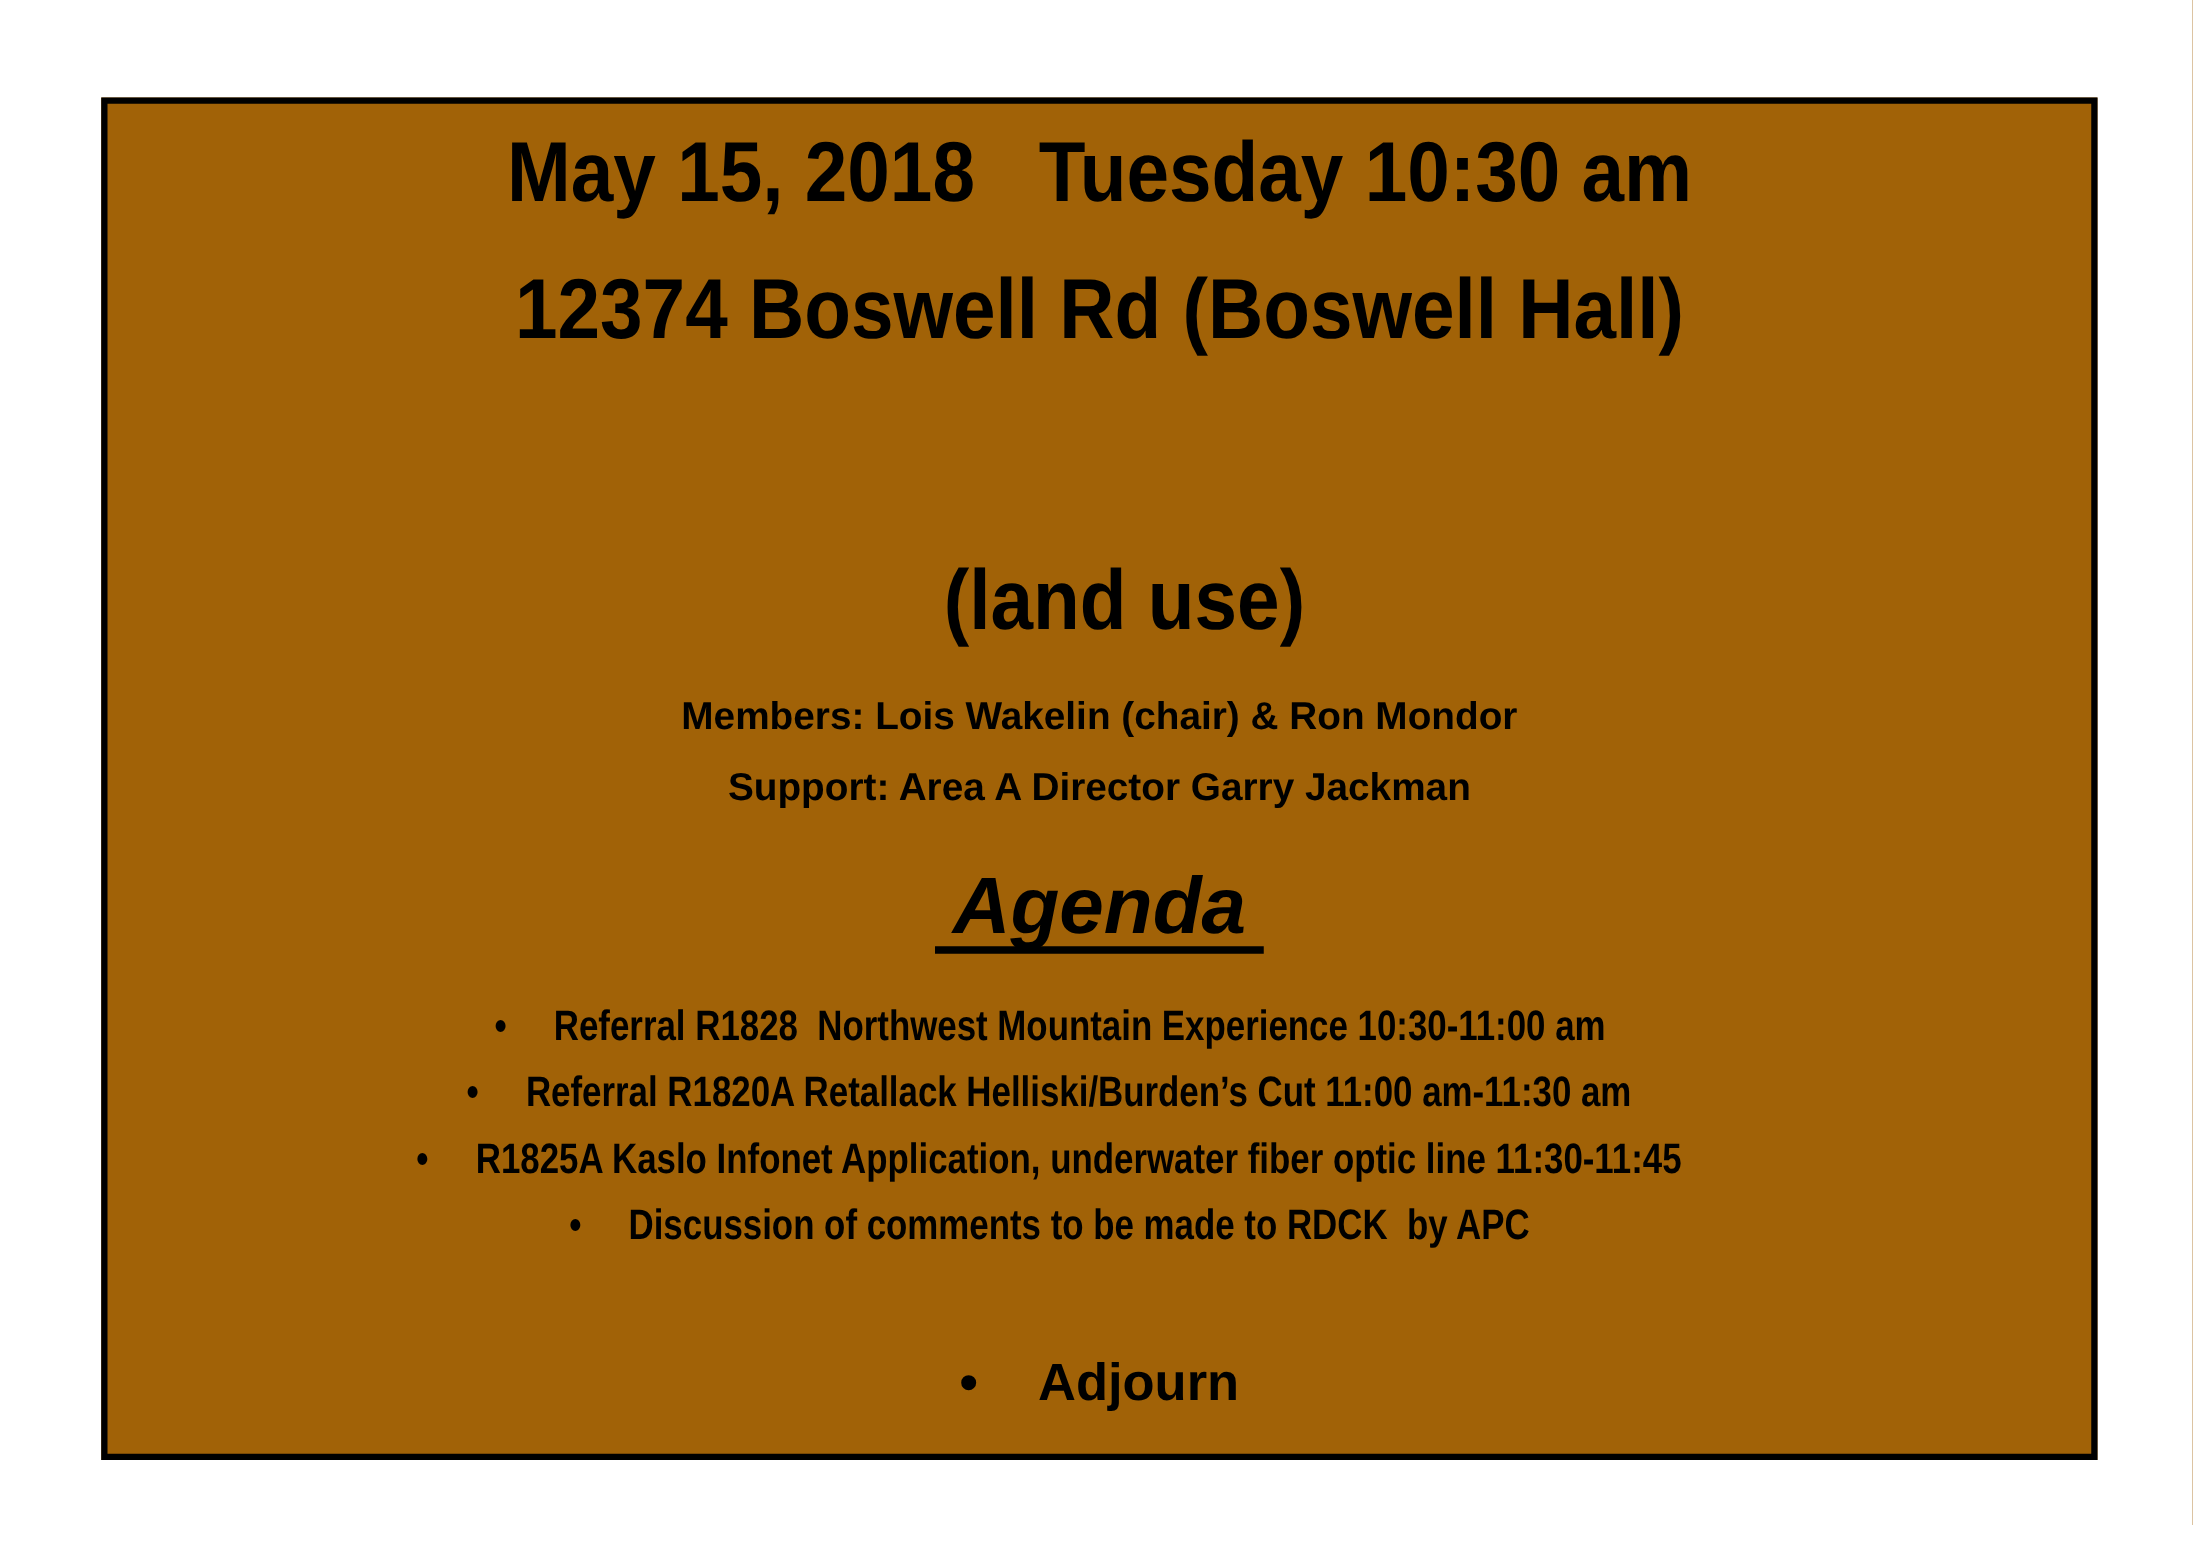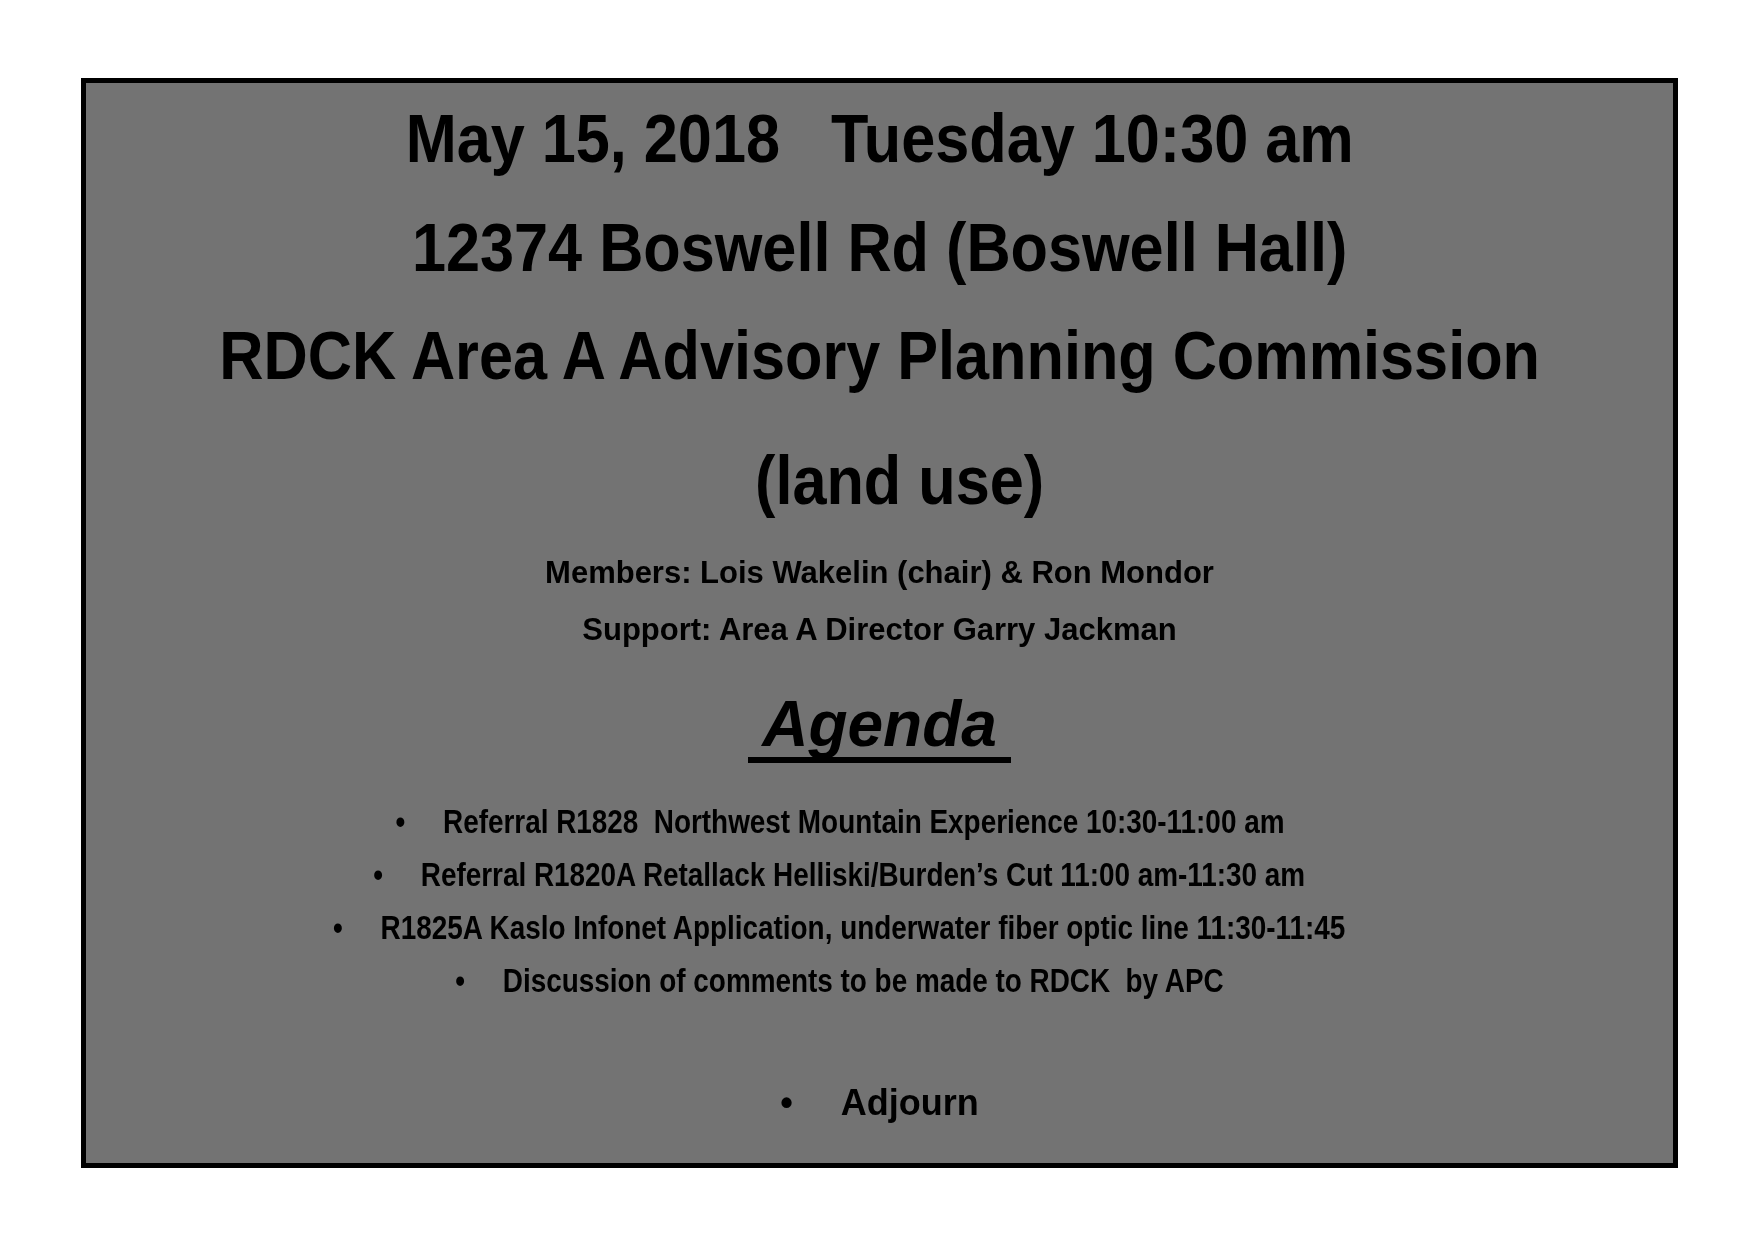--- a/index.html
+++ b/index.html
@@ -72,38 +72,37 @@
     white-space: pre;
   }
   .dot {
     display: inline-block;
     margin-right: 46px;
   }
   .adjourn-row {
     position: absolute;
     left: 0; right: 0; top: 1002px;
     text-align: center;
-    font-size: 36px;
+    font-size: 42px;
     font-weight: bold;
     line-height: 1;
     white-space: pre;
   }
   .adjourn-row .dot { margin-right: 48px; }
 </style>
 </head>
 <body>
 
 <div class="page" style="background: rgb(255, 255, 255);">
-  <div class="panel" style="background: #737373; border-color: rgb(0, 0, 0); color: rgb(0, 0, 0);">
+  <div class="panel" style="background: #a16207; border-color: rgb(0, 0, 0); color: rgb(0, 0, 0);">
 
     <div class="line title t1"><span class="squeeze-title">May 15, 2018   Tuesday 10:30 am</span></div>
 
     <div class="line title t2"><span class="squeeze-title">12374 Boswell Rd (Boswell Hall)</span></div>
 
-    <div class="line title t3"><span class="squeeze-title">RDCK Area A Advisory Planning Commission</span></div>
 
     <div class="line title t4"><span class="squeeze-title">(land use)</span></div>
 
     <div class="line people p1">Members: Lois Wakelin (chair) &amp; Ron Mondor</div>
 
     <div class="line agenda-title-line"><span class="agenda-title-text">Agenda</span></div>
 
     <div class="line people p2">Support: Area A Director Garry Jackman</div>
 
     <div class="items">

